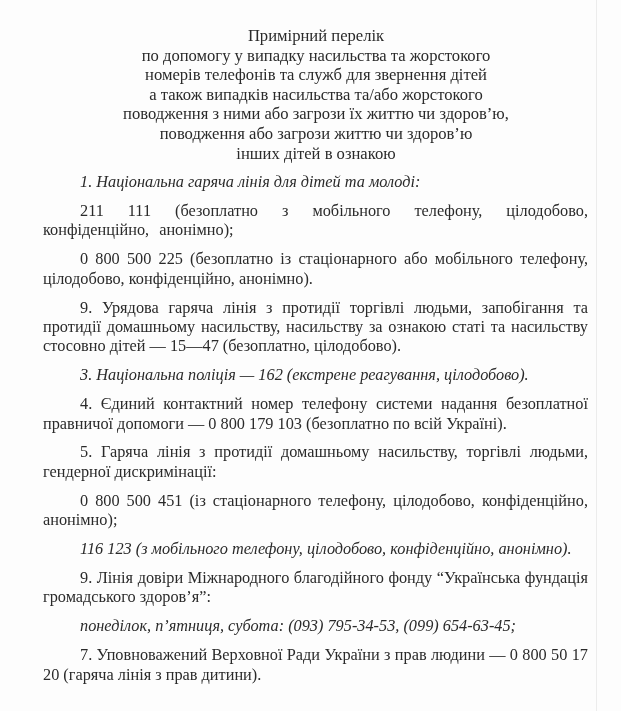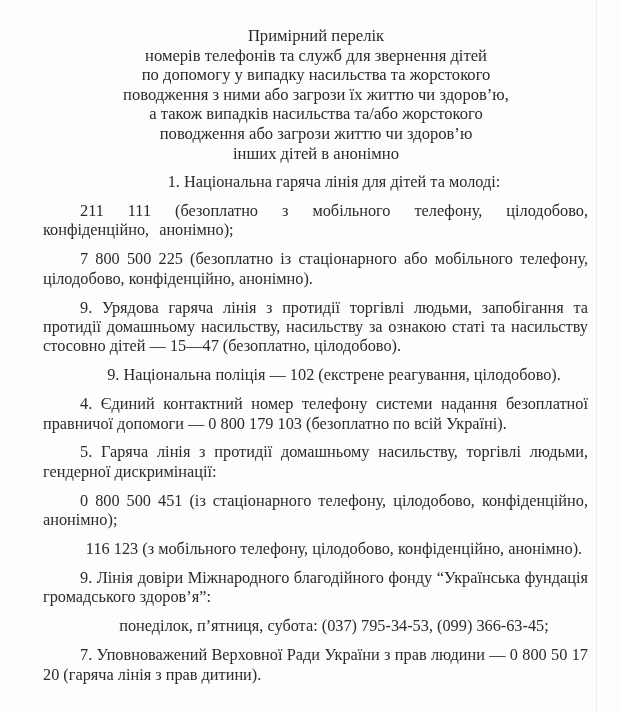--- a/index.html
+++ b/index.html
@@ -20,45 +20,45 @@
     text-align: center; font-size: 16.6px; line-height: 19.6px;
   }
   .title div { white-space: nowrap; }
   .body {
     position: absolute; left: 43px; top: 172px; width: 545px;
     font-size: 16.3px; line-height: 19.4px;
   }
   .p {
     text-indent: 37px; text-align: justify; margin: 0 0 9.5px 0;
   }
-  .p.nojust { text-align: center; }
+  .p.nojust { text-align: left; font-style: italic; }
 </style>
 </head>
 <body>
 
 <div class="page">
   <div class="scan-edge"></div>
 
   <div class="title">
     <div>Примірний перелік</div>
+    <div>по допомогу у випадку насильства та  жорстокого</div>
     <div>номерів телефонів та служб для звернення дітей</div>
-    <div>по допомогу у випадку насильства та  жорстокого</div>
+    <div>а також  випадків насильства та/або жорстокого</div>
     <div>поводження з ними або загрози їх життю чи здоров’ю,</div>
-    <div>а також  випадків насильства та/або жорстокого</div>
     <div>поводження або загрози життю чи здоров’ю</div>
-    <div>інших дітей в анонімно</div>
+    <div>інших дітей в ознакою</div>
   </div>
 
   <div class="body">
     <p class="p nojust">1. Національна гаряча лінія для дітей та молоді:</p>
     <p class="p" style="word-spacing: 6px;">211   111   (безоплатно   з   мобільного   телефону,   цілодобово, конфіденційно, анонімно);</p>
-    <p class="p">7 800 500 225 (безоплатно із стаціонарного або мобільного телефону, цілодобово, конфіденційно, анонімно).</p>
+    <p class="p">0 800 500 225 (безоплатно із стаціонарного або мобільного телефону, цілодобово, конфіденційно, анонімно).</p>
     <p class="p">9. Урядова гаряча лінія з протидії торгівлі людьми, запобігання та протидії домашньому насильству, насильству за ознакою статі та насильству стосовно дітей — 15—47 (безоплатно, цілодобово).</p>
-    <p class="p nojust">9. Національна поліція — 102 (екстрене реагування, цілодобово).</p>
+    <p class="p nojust">3. Національна поліція — 162 (екстрене реагування, цілодобово).</p>
     <p class="p">4. Єдиний контактний номер телефону системи надання безоплатної правничої допомоги — 0 800 179 103 (безоплатно по всій Україні).</p>
     <p class="p">5. Гаряча лінія з протидії домашньому насильству, торгівлі людьми, гендерної дискримінації:</p>
     <p class="p">0 800 500 451 (із стаціонарного телефону, цілодобово, конфіденційно, анонімно);</p>
     <p class="p nojust">116 123 (з мобільного телефону, цілодобово, конфіденційно, анонімно).</p>
     <p class="p">9. Лінія довіри Міжнародного благодійного фонду “Українська фундація громадського здоров’я”:</p>
-    <p class="p nojust">понеділок, п’ятниця, субота: (037) 795-34-53, (099) 366-63-45;</p>
+    <p class="p nojust">понеділок, п’ятниця, субота: (093) 795-34-53, (099) 654-63-45;</p>
     <p class="p">7. Уповноважений Верховної Ради України з прав людини — 0 800 50 17 20 (гаряча лінія з прав дитини).</p>
   </div>
 </div>
 
 </body></html>

